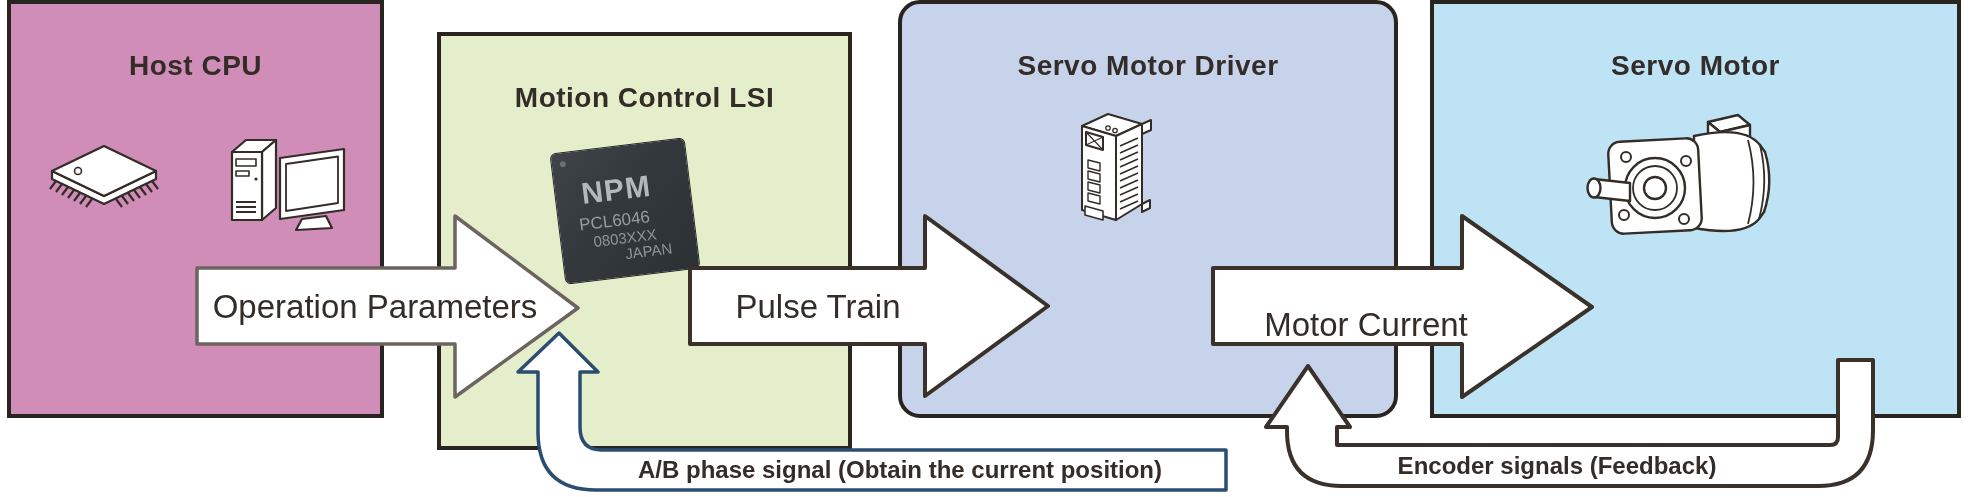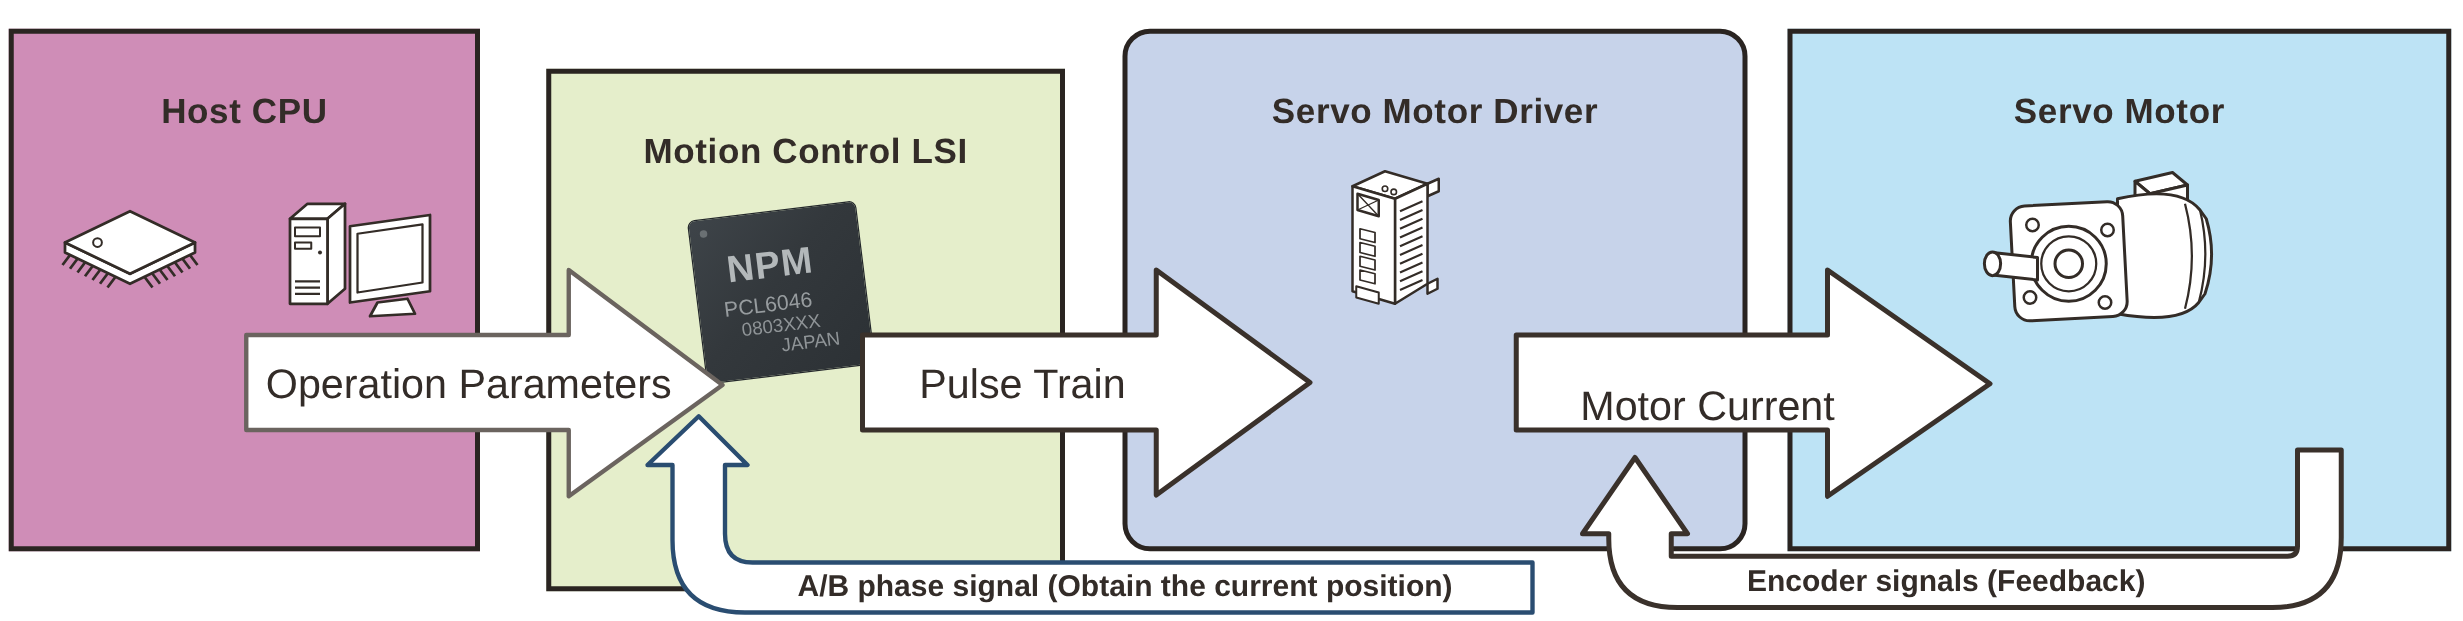--- a/index.html
+++ b/index.html
@@ -1,18 +1,18 @@
 <!DOCTYPE html>
 <html><head>
 <meta charset="utf-8">
 <style>
   html,body{margin:0;padding:0;background:#fff;}
   .stage{position:relative;width:1970px;height:497px;background:#fff;overflow:hidden;
          font-family:"Liberation Sans",sans-serif;}
-  .box{position:absolute;top:23px;height:418px;border:4px solid #000000;box-sizing:border-box;}
+  .box{position:absolute;top:0;height:418px;border:4px solid #000000;box-sizing:border-box;}
   .box-title{position:absolute;top:46px;left:50%;transform:translateX(-50%);
              font-size:28px;font-weight:bold;letter-spacing:.5px;white-space:nowrap;}
   .icon{position:absolute;}
   .overlay{position:absolute;left:0;top:0;pointer-events:none;}
   .flow-label{position:absolute;transform:translate(-50%,-50%);font-size:33px;
               white-space:nowrap;z-index:30;}
   .fb-label{position:absolute;transform:translate(-50%,-50%);font-size:24px;font-weight:bold;
             white-space:nowrap;z-index:30;}
   .npm-chip{position:absolute;left:117px;top:110px;width:134px;height:130px;
             background:linear-gradient(135deg,#3e4449 0%,#33383c 45%,#2c3135 100%);

